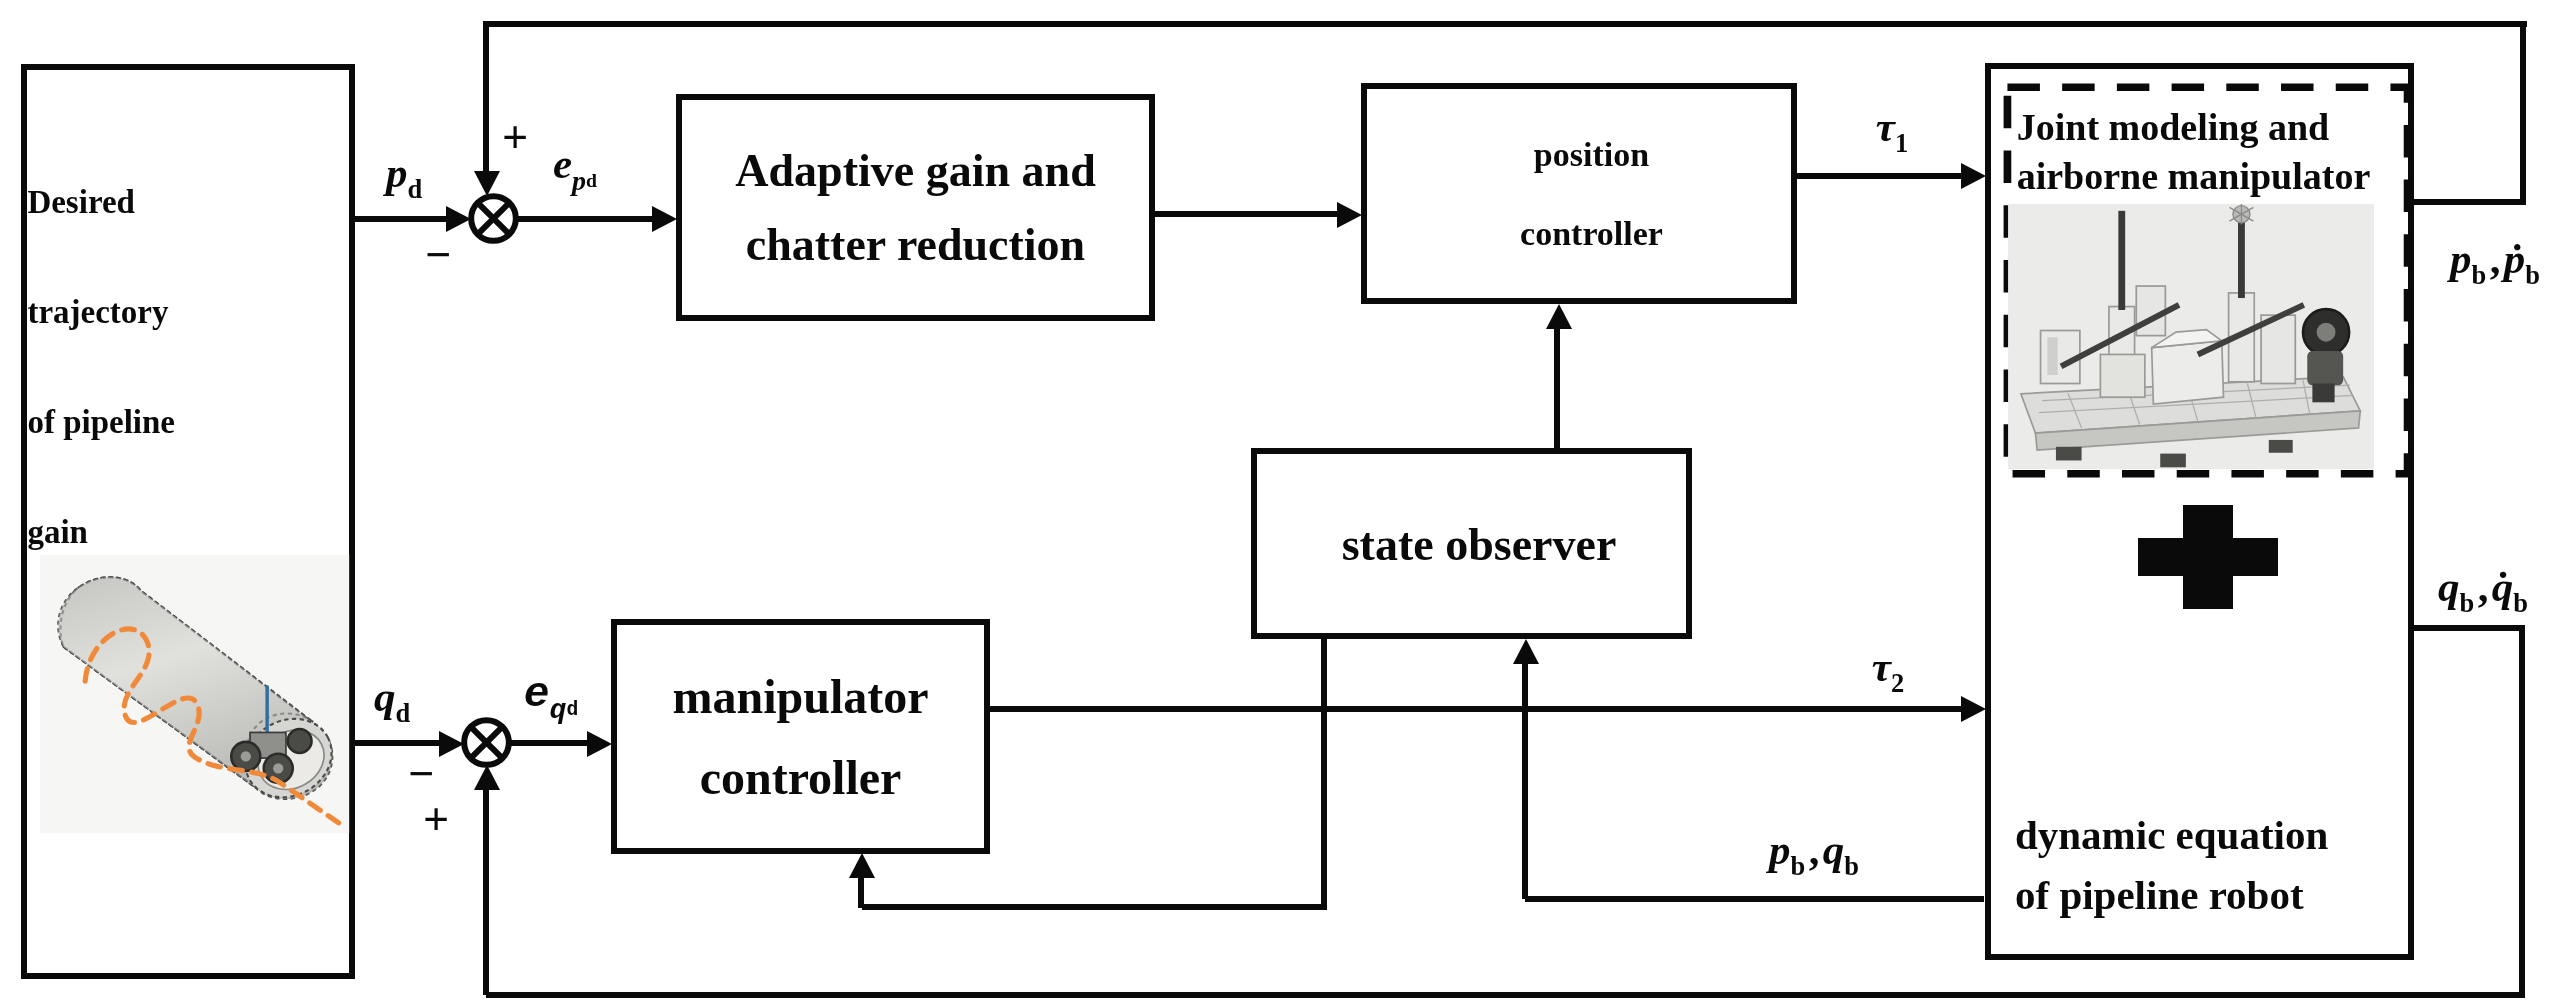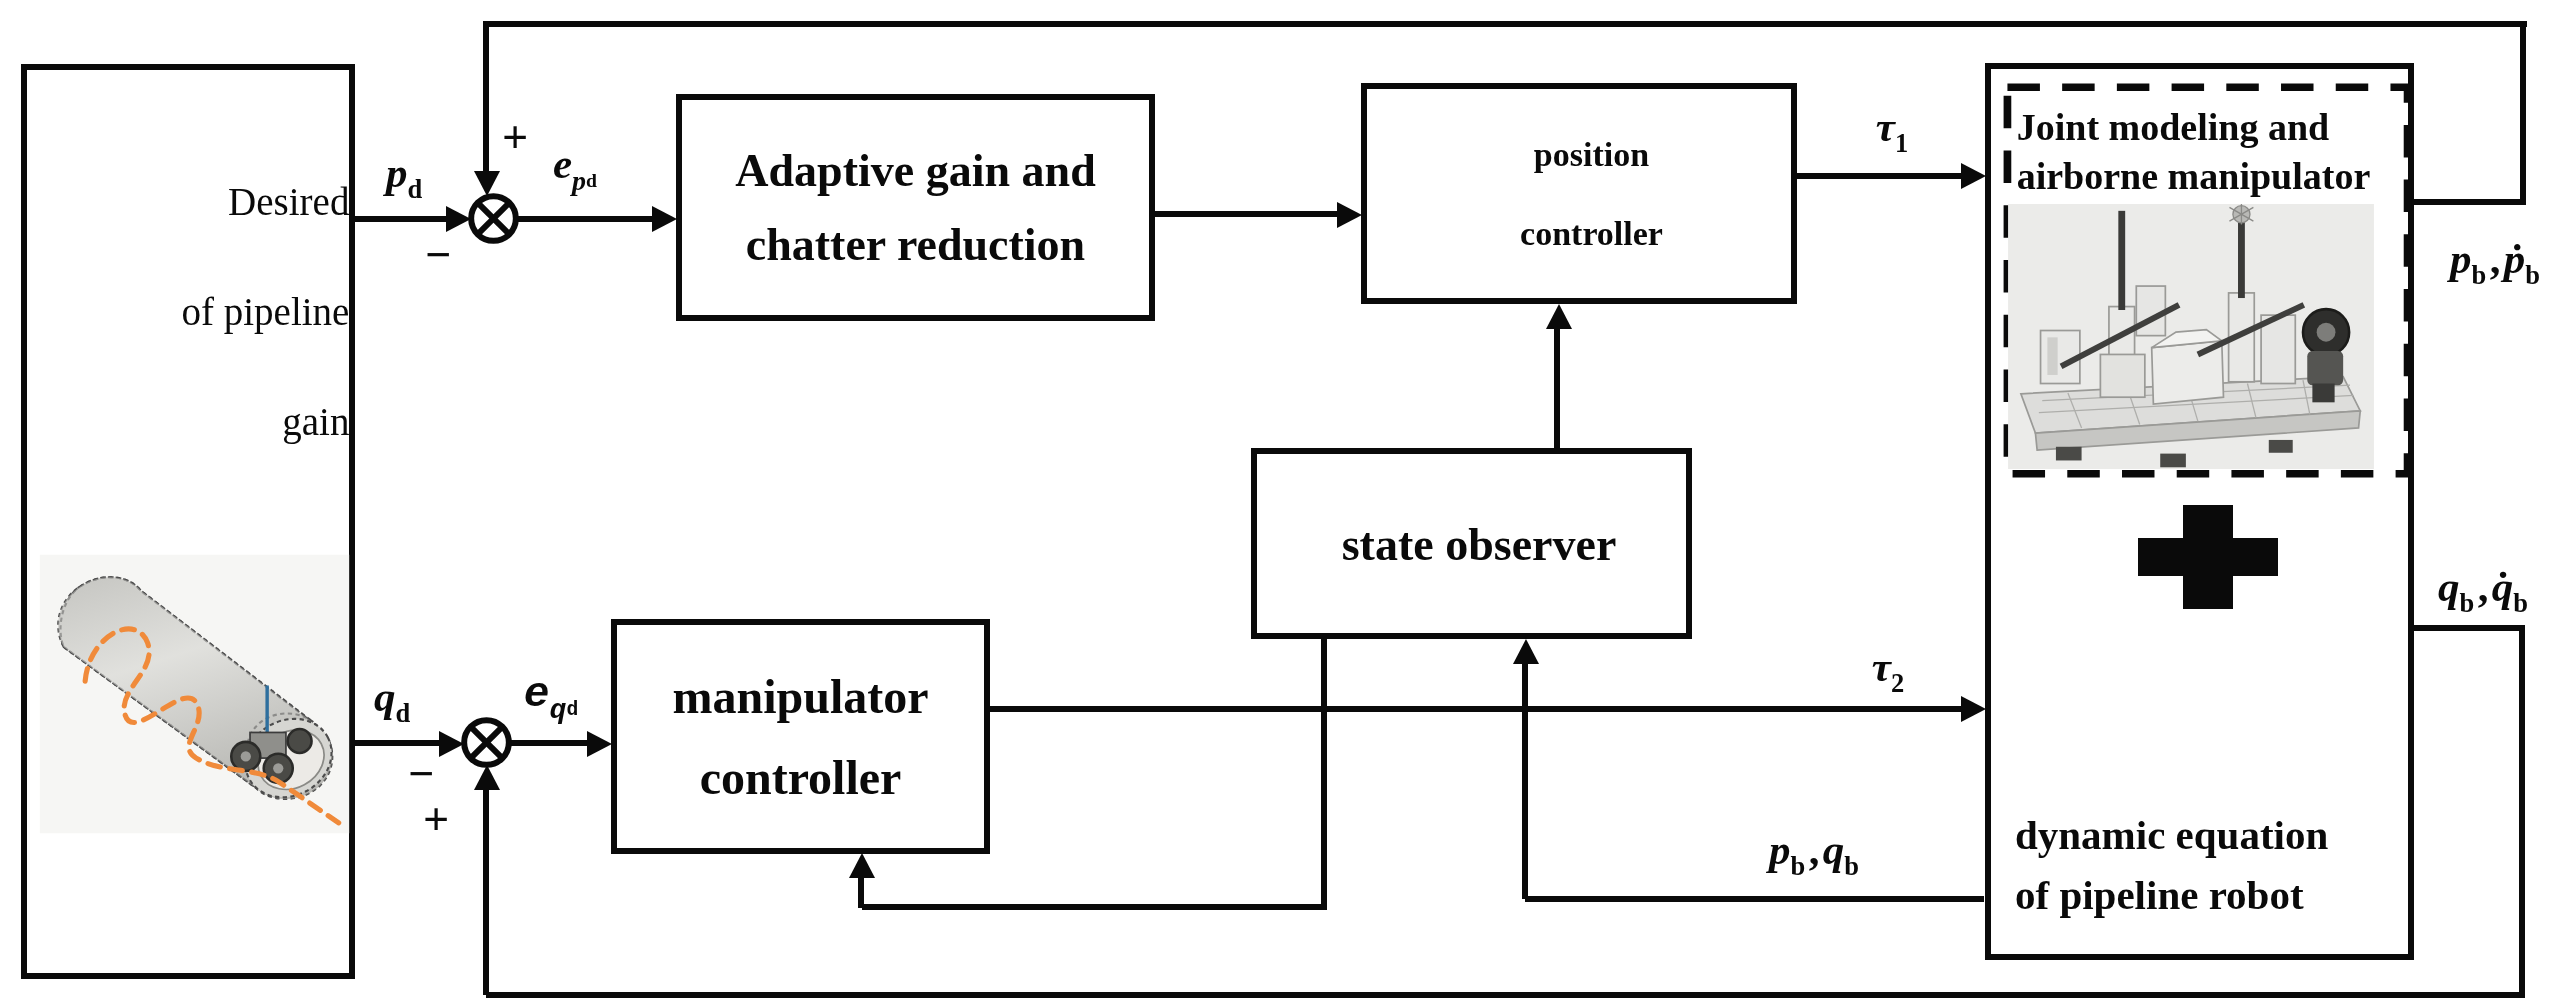--- a/index.html
+++ b/index.html
@@ -127,22 +127,23 @@
     <span class="bs">p</span><span class="sb">b</span><span class="sep">,</span><span class="bs">ṗ</span><span class="sb">b</span>
   </div>
   <div class="lab" style="left:2483px;top:590px;">
     <span class="bs">q</span><span class="sb">b</span><span class="sep">,</span><span class="bs">q̇</span><span class="sb">b</span>
   </div>
   <div class="lab" style="left:1814px;top:853px;">
     <span class="bs">p</span><span class="sb">b</span><span class="sep">,</span><span class="bs">q</span><span class="sb">b</span>
   </div>
 
   <div class="blk" style="left:21.4px;top:64px;width:334px;height:915px;">
-    <div style="position:absolute;left:0;right:0;top:77px;text-align:right;font-size:39px;font-weight:400;line-height:110px;">
+    <div style="position:absolute;left:0;right:0;top:77px;text-align:left;font-size:33px;font-weight:700;line-height:110px;">
       <div>Desired</div>
+      <div>trajectory</div>
       <div>of pipeline</div>
       <div>gain</div>
     </div>
 
     <svg style="position:absolute;left:10.3px;top:483px;" width="313" height="282" viewBox="0 0 366 330">
       <rect x="2" y="2" width="362" height="326" fill="#f6f6f4"></rect>
 
       <g stroke="#4c4c4c" stroke-width="2.5" stroke-dasharray="5 4">
         <path d="M30,110 C18,88 22,58 48,40 C74,22 106,26 120,44 L330,205 C348,222 350,252 330,272 C308,293 272,292 255,275 Z" fill="#cfcfcb"></path>
         <path d="M48,40 C74,22 106,26 120,44 L322,198 C300,180 260,186 248,214 C236,243 250,262 255,275 L30,110 C22,92 26,56 48,40 Z" fill="#dedeff" fill-opacity="0"></path>

